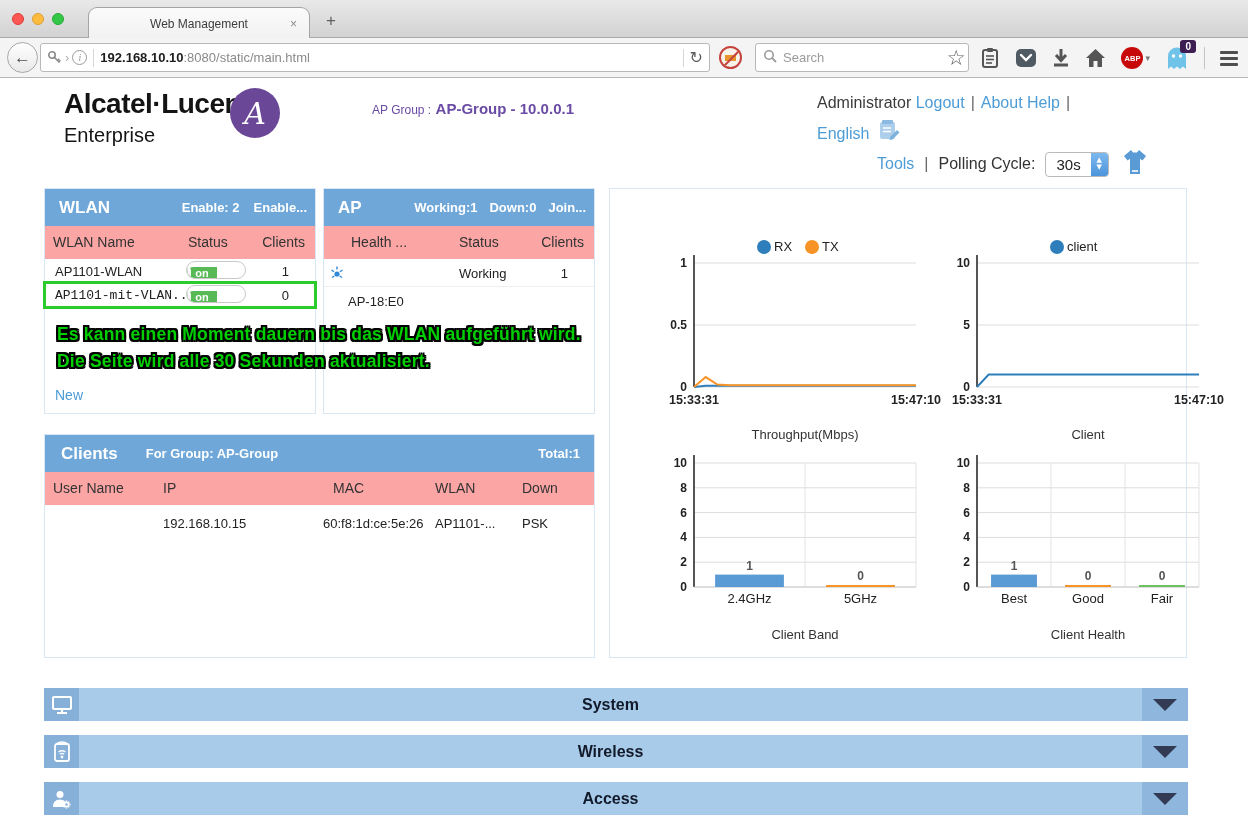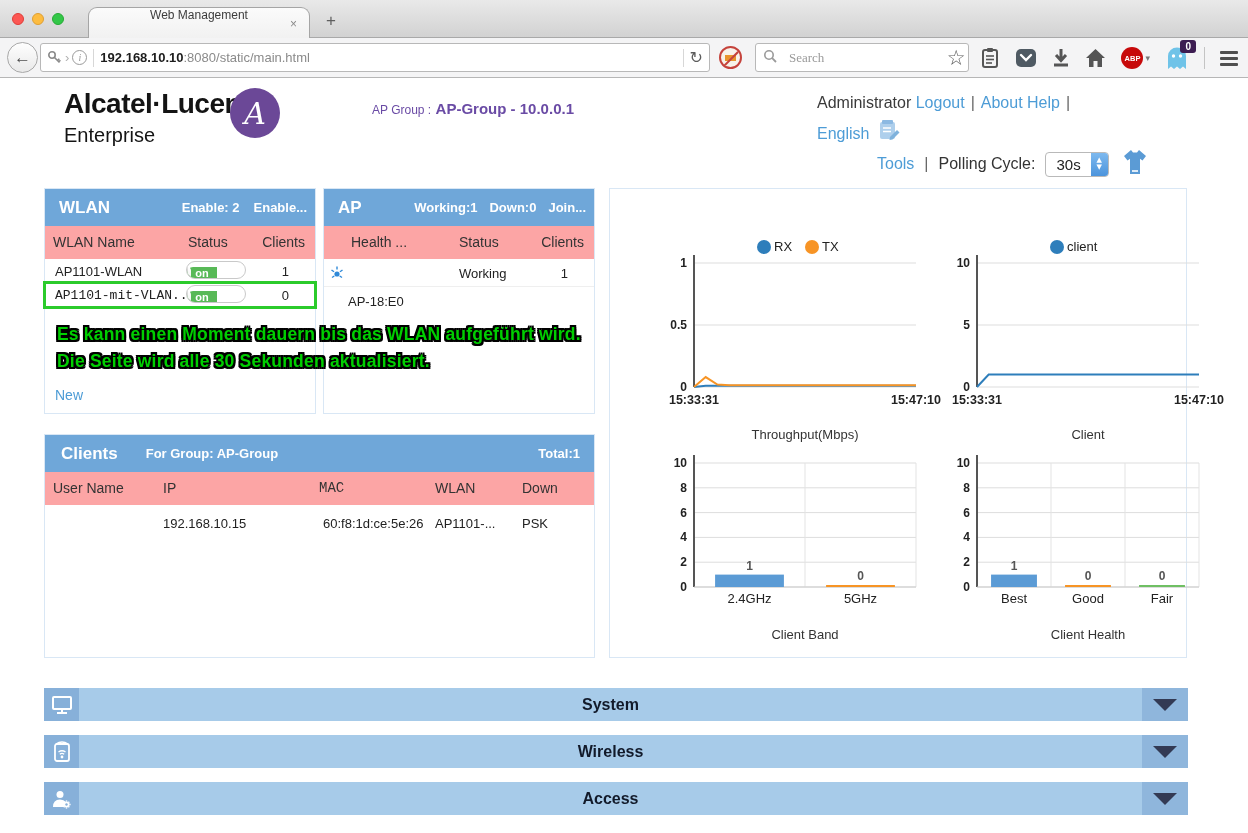--- a/index.html
+++ b/index.html
@@ -11,21 +11,21 @@
   
   .titlebar{position:absolute;top:0;left:0;width:1248px;height:38px;
     background:linear-gradient(#e9e9e9,#d2d2d2);border-bottom:1px solid #a9a9a9;}
   .traffic{position:absolute;top:13px;left:12px;display:flex;gap:8px;}
   .light{width:12px;height:12px;border-radius:50%;}
   .light.red{background:#fc5753;border:1px solid #df3e38;}
   .light.yellow{background:#fdbc40;border:1px solid #de9f34;}
   .light.green{background:#33c748;border:1px solid #27aa35;}
   .tab{position:absolute;left:88px;top:7px;width:222px;height:32px;
     background:linear-gradient(#fbfbfb,#f1f1f1);border:1px solid #a5a5a5;border-bottom:none;
-    border-radius:9px 9px 0 0;display:flex;justify-content:center;}
+    border-radius:9px 9px 0 0;display:flex;align-items:center;justify-content:center;}
   .tab-title{font-size:12px;color:#3c3c3c;}
   .tab-close{position:absolute;right:12px;top:9px;color:#8b8b8b;font-size:12px;cursor:default;}
   .newtab{position:absolute;left:326px;top:11px;color:#5f5f5f;font-size:17px;}
   .toolbar{position:absolute;top:38px;left:0;width:1248px;height:40px;
     background:#f4f4f5;border-bottom:1px solid #b6b6b6;}
   .back-btn{position:absolute;left:7px;top:4px;width:31px;height:31px;border-radius:50%;
     background:linear-gradient(#fefefe,#e9e9e9);border:1px solid #a8a8a8;color:#4e4e4e;
     font-size:17px;text-align:center;line-height:29px;}
   .urlbar{position:absolute;left:40px;top:5px;width:670px;height:29px;background:#fff;
     border:1px solid #b8b8b8;border-radius:3px;display:flex;align-items:center;padding:0 6px;}
@@ -37,21 +37,21 @@
     font-size:10px;font-style:italic;text-align:center;line-height:13px;font-family:"Liberation Serif",serif;}
   .spacer{flex:1;}
   .refresh{color:#5c5c5c;font-size:16px;font-family:"DejaVu Sans",sans-serif;}
   .blocked{position:absolute;left:719px;top:8px;width:23px;height:23px;border-radius:50%;
     border:2px solid #c5433c;background:#f7f3ea;position:absolute;overflow:hidden;}
   .blocked::before{content:"";position:absolute;left:4px;top:7px;width:11px;height:6px;background:#e8952d;}
   .blocked::after{content:"";position:absolute;left:-3px;top:9px;width:28px;height:2px;background:#c5433c;transform:rotate(-45deg);}
   .searchbar{position:absolute;left:755px;top:5px;width:214px;height:29px;background:#fff;
     border:1px solid #b8b8b8;border-radius:3px;display:flex;align-items:center;padding:0 7px;gap:6px;}
   .searchbar input{border:none;outline:none;font-size:13px;color:#b91c1c;width:160px;
-    font-family:Liberation Serif, serif;background:transparent;margin-left:6px;}
+    font-family:Liberation Sans, sans-serif;background:transparent;}
   .searchbar input::placeholder{color:#9b9b9b;}
   .toolbar-right{position:absolute;right:10px;top:6px;height:28px;display:flex;align-items:center;gap:15px;}
   .ticon{color:#555;display:flex;align-items:center;}
   .star{font-size:21px;color:#5a5a5a;font-family:"DejaVu Sans",sans-serif;line-height:20px;}
   .abp-wrap{display:flex;align-items:center;gap:2px;}
   .abp{width:22px;height:22px;border-radius:50%;background:#c7090a;color:#fff;font-size:7.5px;
     font-weight:bold;display:flex;align-items:center;justify-content:center;}
   .caret{color:#777;font-size:9px;font-family:"DejaVu Sans",sans-serif;}
   .ghost-wrap{position:relative;width:24px;height:26px;}
   .ghost-badge{position:absolute;top:-5px;right:-7px;background:#3d1d52;color:#fff;font-size:10px;
@@ -320,21 +320,21 @@
 <div class="panel" style="left:44px;top:434px;width:551px;height:224px;">
   <div class="panel-header" style="padding-left:16px;">
     <span class="panel-title">Clients</span>
     <span class="panel-sub" style="margin-left:28px;">For Group: AP-Group</span>
     <span class="spacer"></span>
     <span class="panel-sub" style="margin-right:6px;">Total:1</span>
   </div>
   <div class="colrow">
     <span style="left:8px;">User Name</span>
     <span style="left:118px;">IP</span>
-    <span style="left:274px;font-family:Liberation Mono, monospace;">MAC</span>
+    <span style="left:288px;">MAC</span>
     <span style="left:390px;">WLAN</span>
     <span style="left:477px;">Down</span>
   </div>
   <div class="trow" style="height:34px;border-bottom:none;">
     <span style="left:8px;top:11px;"></span>
     <span style="left:118px;top:11px;">192.168.10.15</span>
     <span style="left:278px;top:11px;">60:f8:1d:ce:5e:26</span>
     <span style="left:390px;top:11px;">AP1101-...</span>
     <span style="left:477px;top:11px;">PSK</span>
   </div>

